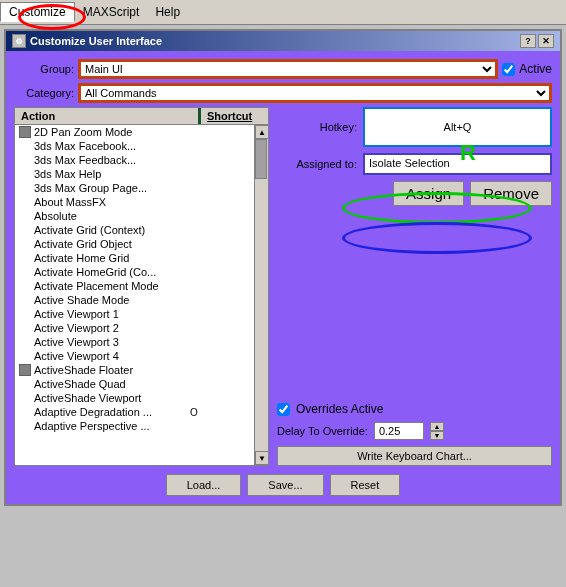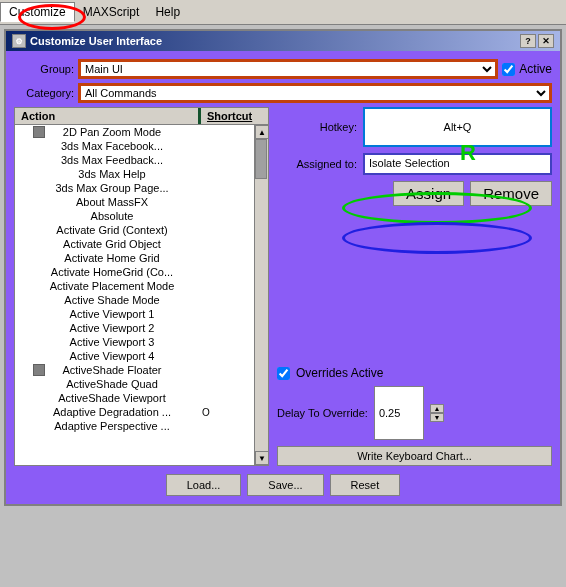--- a/index.html
+++ b/index.html
@@ -151,25 +151,24 @@
       border-left: 3px solid #14532d;
       text-decoration: underline;
     }
     .action-list {
       overflow-y: scroll;
       flex: 1;
       height: 340px;
     }
     .action-item {
       display: flex;
-      padding: 1px 18px;
-      cursor: pointer;
-      align-items: center;
-      font-size: 11px;
-      text-align: center;
+      padding: 1px 4px;
+      cursor: pointer;
+      align-items: center;
+      font-size: 11px;
     }
     .action-item-icon {
       width: 14px;
       height: 14px;
       margin-right: 3px;
       flex-shrink: 0;
     }
     .action-item-text {
       flex: 1;
     }
@@ -280,21 +279,21 @@
     }
     .delay-row {
       display: flex;
       align-items: center;
       gap: 6px;
     }
     .delay-input {
       width: 50px;
       border: 1px solid #808080;
       background: #fff;
-      padding: 20px 4px;
+      padding: 2px 4px;
       font-size: 11px;
     }
     .spinner {
       display: flex;
       flex-direction: column;
     }
     .spin-btn {
       width: 14px;
       height: 9px;
       background: #d4d0c8;

